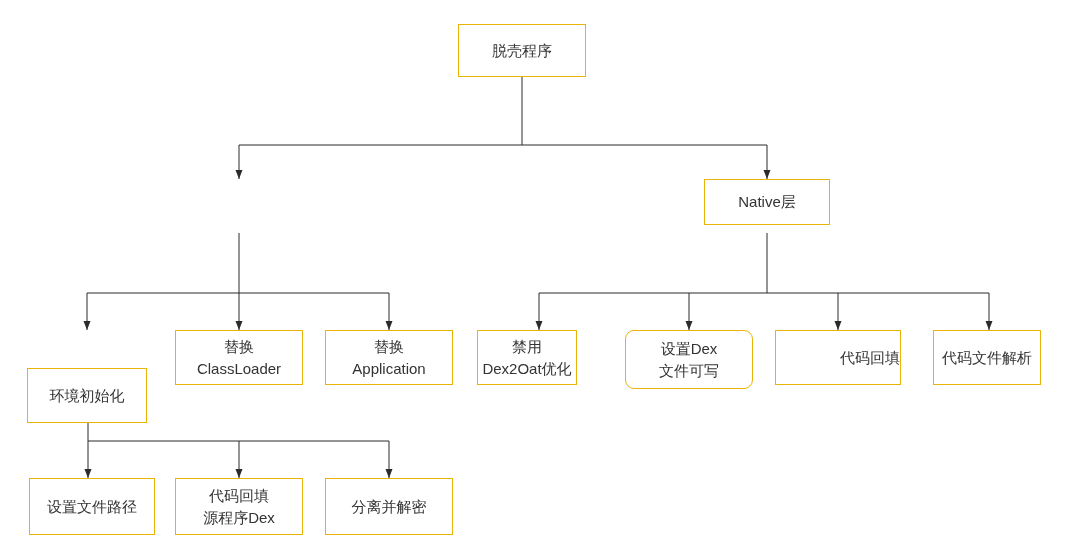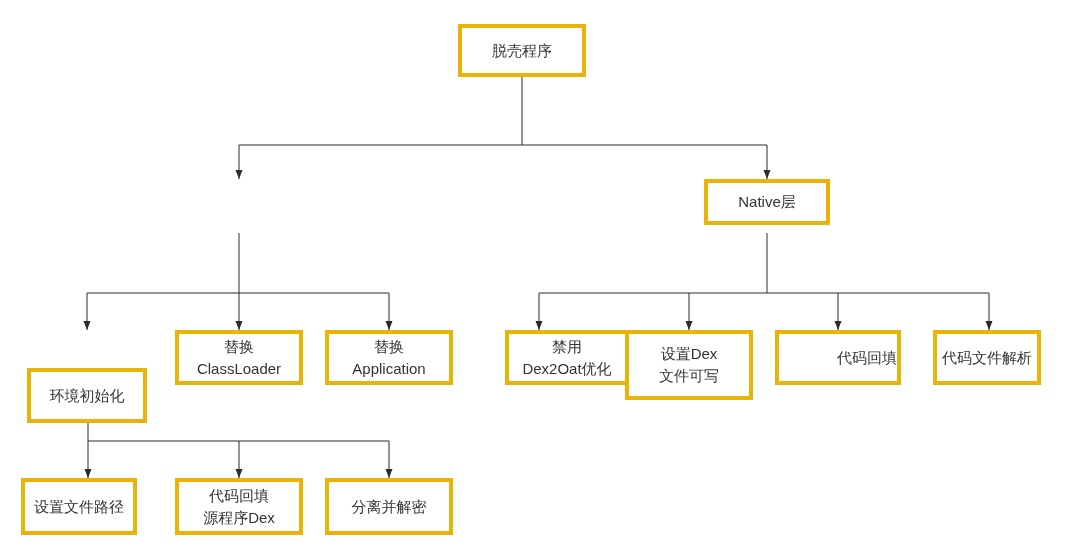--- a/index.html
+++ b/index.html
@@ -18,46 +18,46 @@
   .connectors {
     position: absolute;
     left: 0;
     top: 0;
     width: 1076px;
     height: 553px;
   }
   .node {
     position: absolute;
     box-sizing: border-box;
-    border: 4px solid #eab308;
+    border: 1px solid #eab308;
     background: #ffffff;
     display: flex;
     flex-direction: column;
     align-items: center;
     justify-content: center;
     text-align: center;
     color: #333333;
     font-size: 15px;
     line-height: 1.45;
     z-index: 2;
   }
   .node span { display: block; white-space: nowrap; }
 
   
   #n-root        { left: 458px; top:  24px; width: 128px; height: 53px; }
   #n-java        { left: 176px; top: 179px; width: 126px; height: 54px; }
   #n-native      { left: 704px; top: 179px; width: 126px; height: 46px; }
   #n-env         { left:  27px; top: 330px; width: 120px; height: 55px; margin-top: 38px; }
   #n-classloader { left: 175px; top: 330px; width: 128px; height: 55px; }
   #n-application { left: 325px; top: 330px; width: 128px; height: 55px; }
-  #n-dex2oat     { left: 477px; top: 330px; width: 124px; height: 55px; margin-left: 28px; }
-  #n-dexwritable { left: 625px; top: 330px; width: 128px; height: 70px; }
+  #n-dex2oat     { left: 477px; top: 330px; width: 100px; height: 55px; }
+  #n-dexwritable { left: 625px; top: 330px; width: 128px; height: 59px; border-radius: 9px; }
   #n-backfill    { left: 775px; top: 330px; width: 126px; height: 55px; align-items: flex-end; }
   #n-parse       { left: 925px; top: 330px; width: 108px; height: 55px; margin-left: 8px; }
-  #n-setpath     { left:  21px; top: 478px; width: 116px; height: 57px; }
+  #n-setpath     { left:  29px; top: 478px; width: 126px; height: 57px; }
   #n-decrypt     { left: 175px; top: 478px; width: 128px; height: 57px; }
   #n-writefile   { left: 325px; top: 478px; width: 128px; height: 57px; }
 </style>
 </head>
 <body>
 
 <div class="canvas">
 
   <svg class="connectors" width="1076" height="553" viewBox="0 0 1076 553" stroke="#2b2b2b" stroke-width="1" fill="none">
     <defs>

